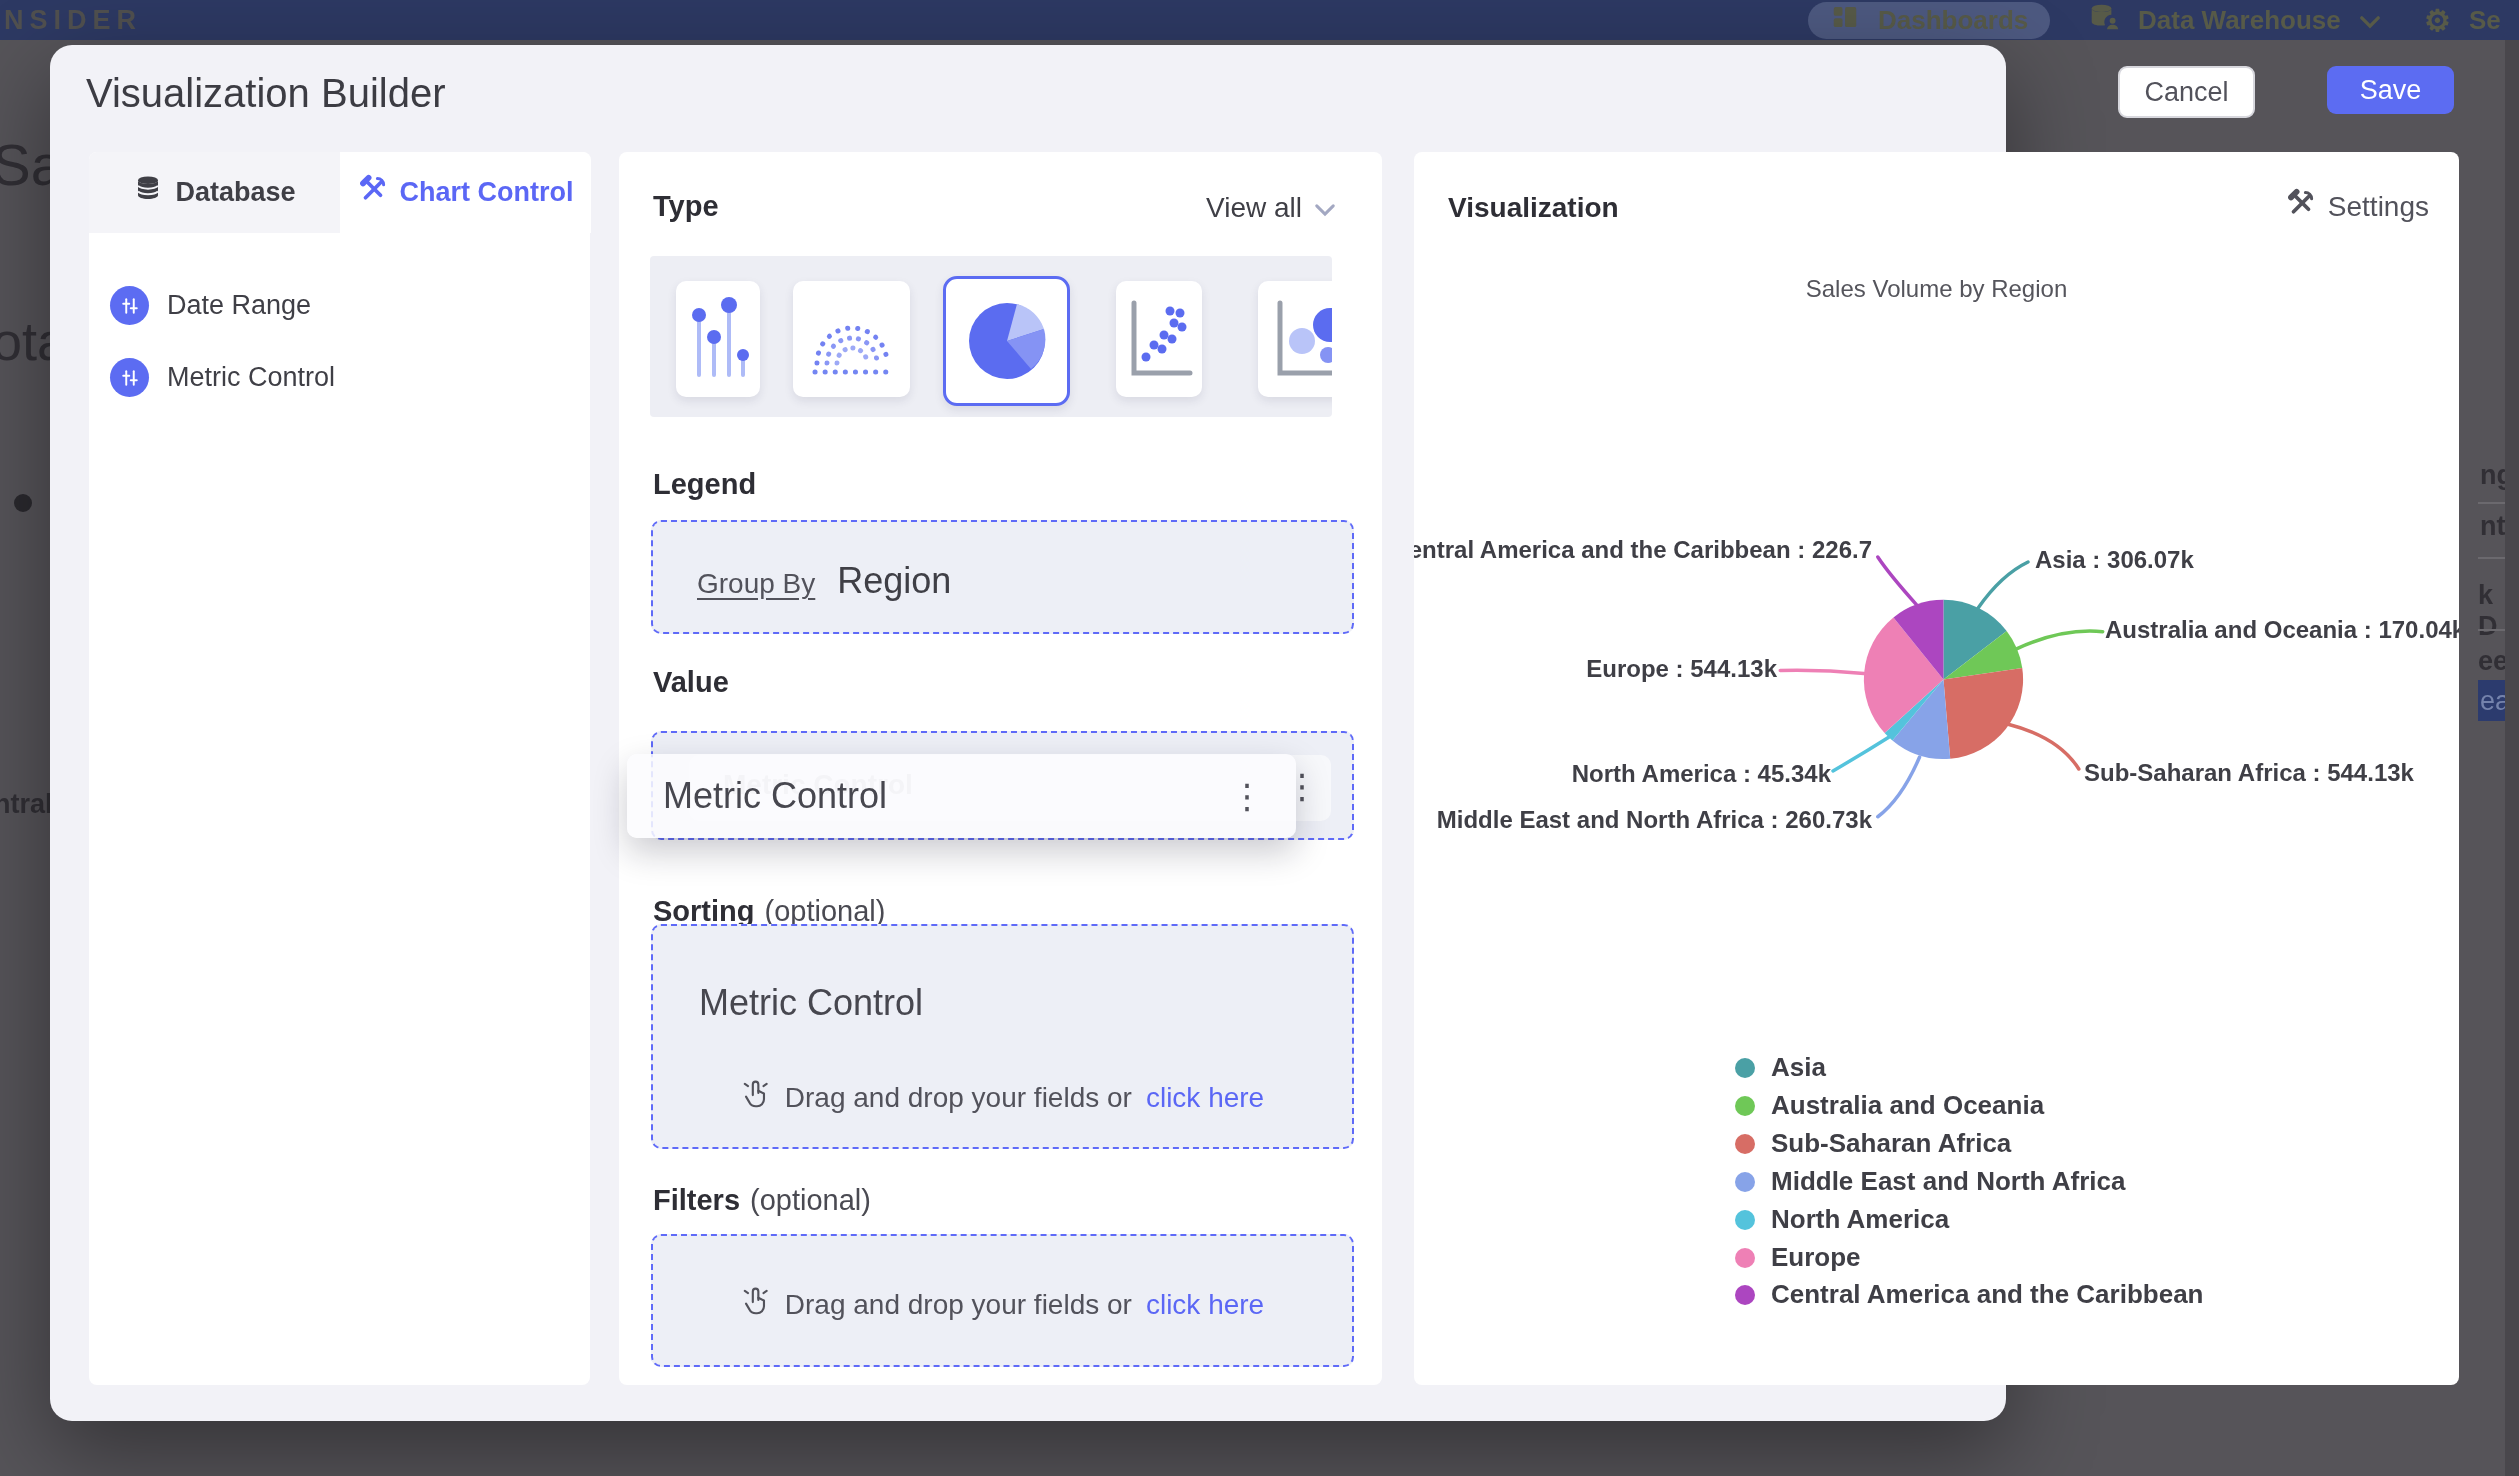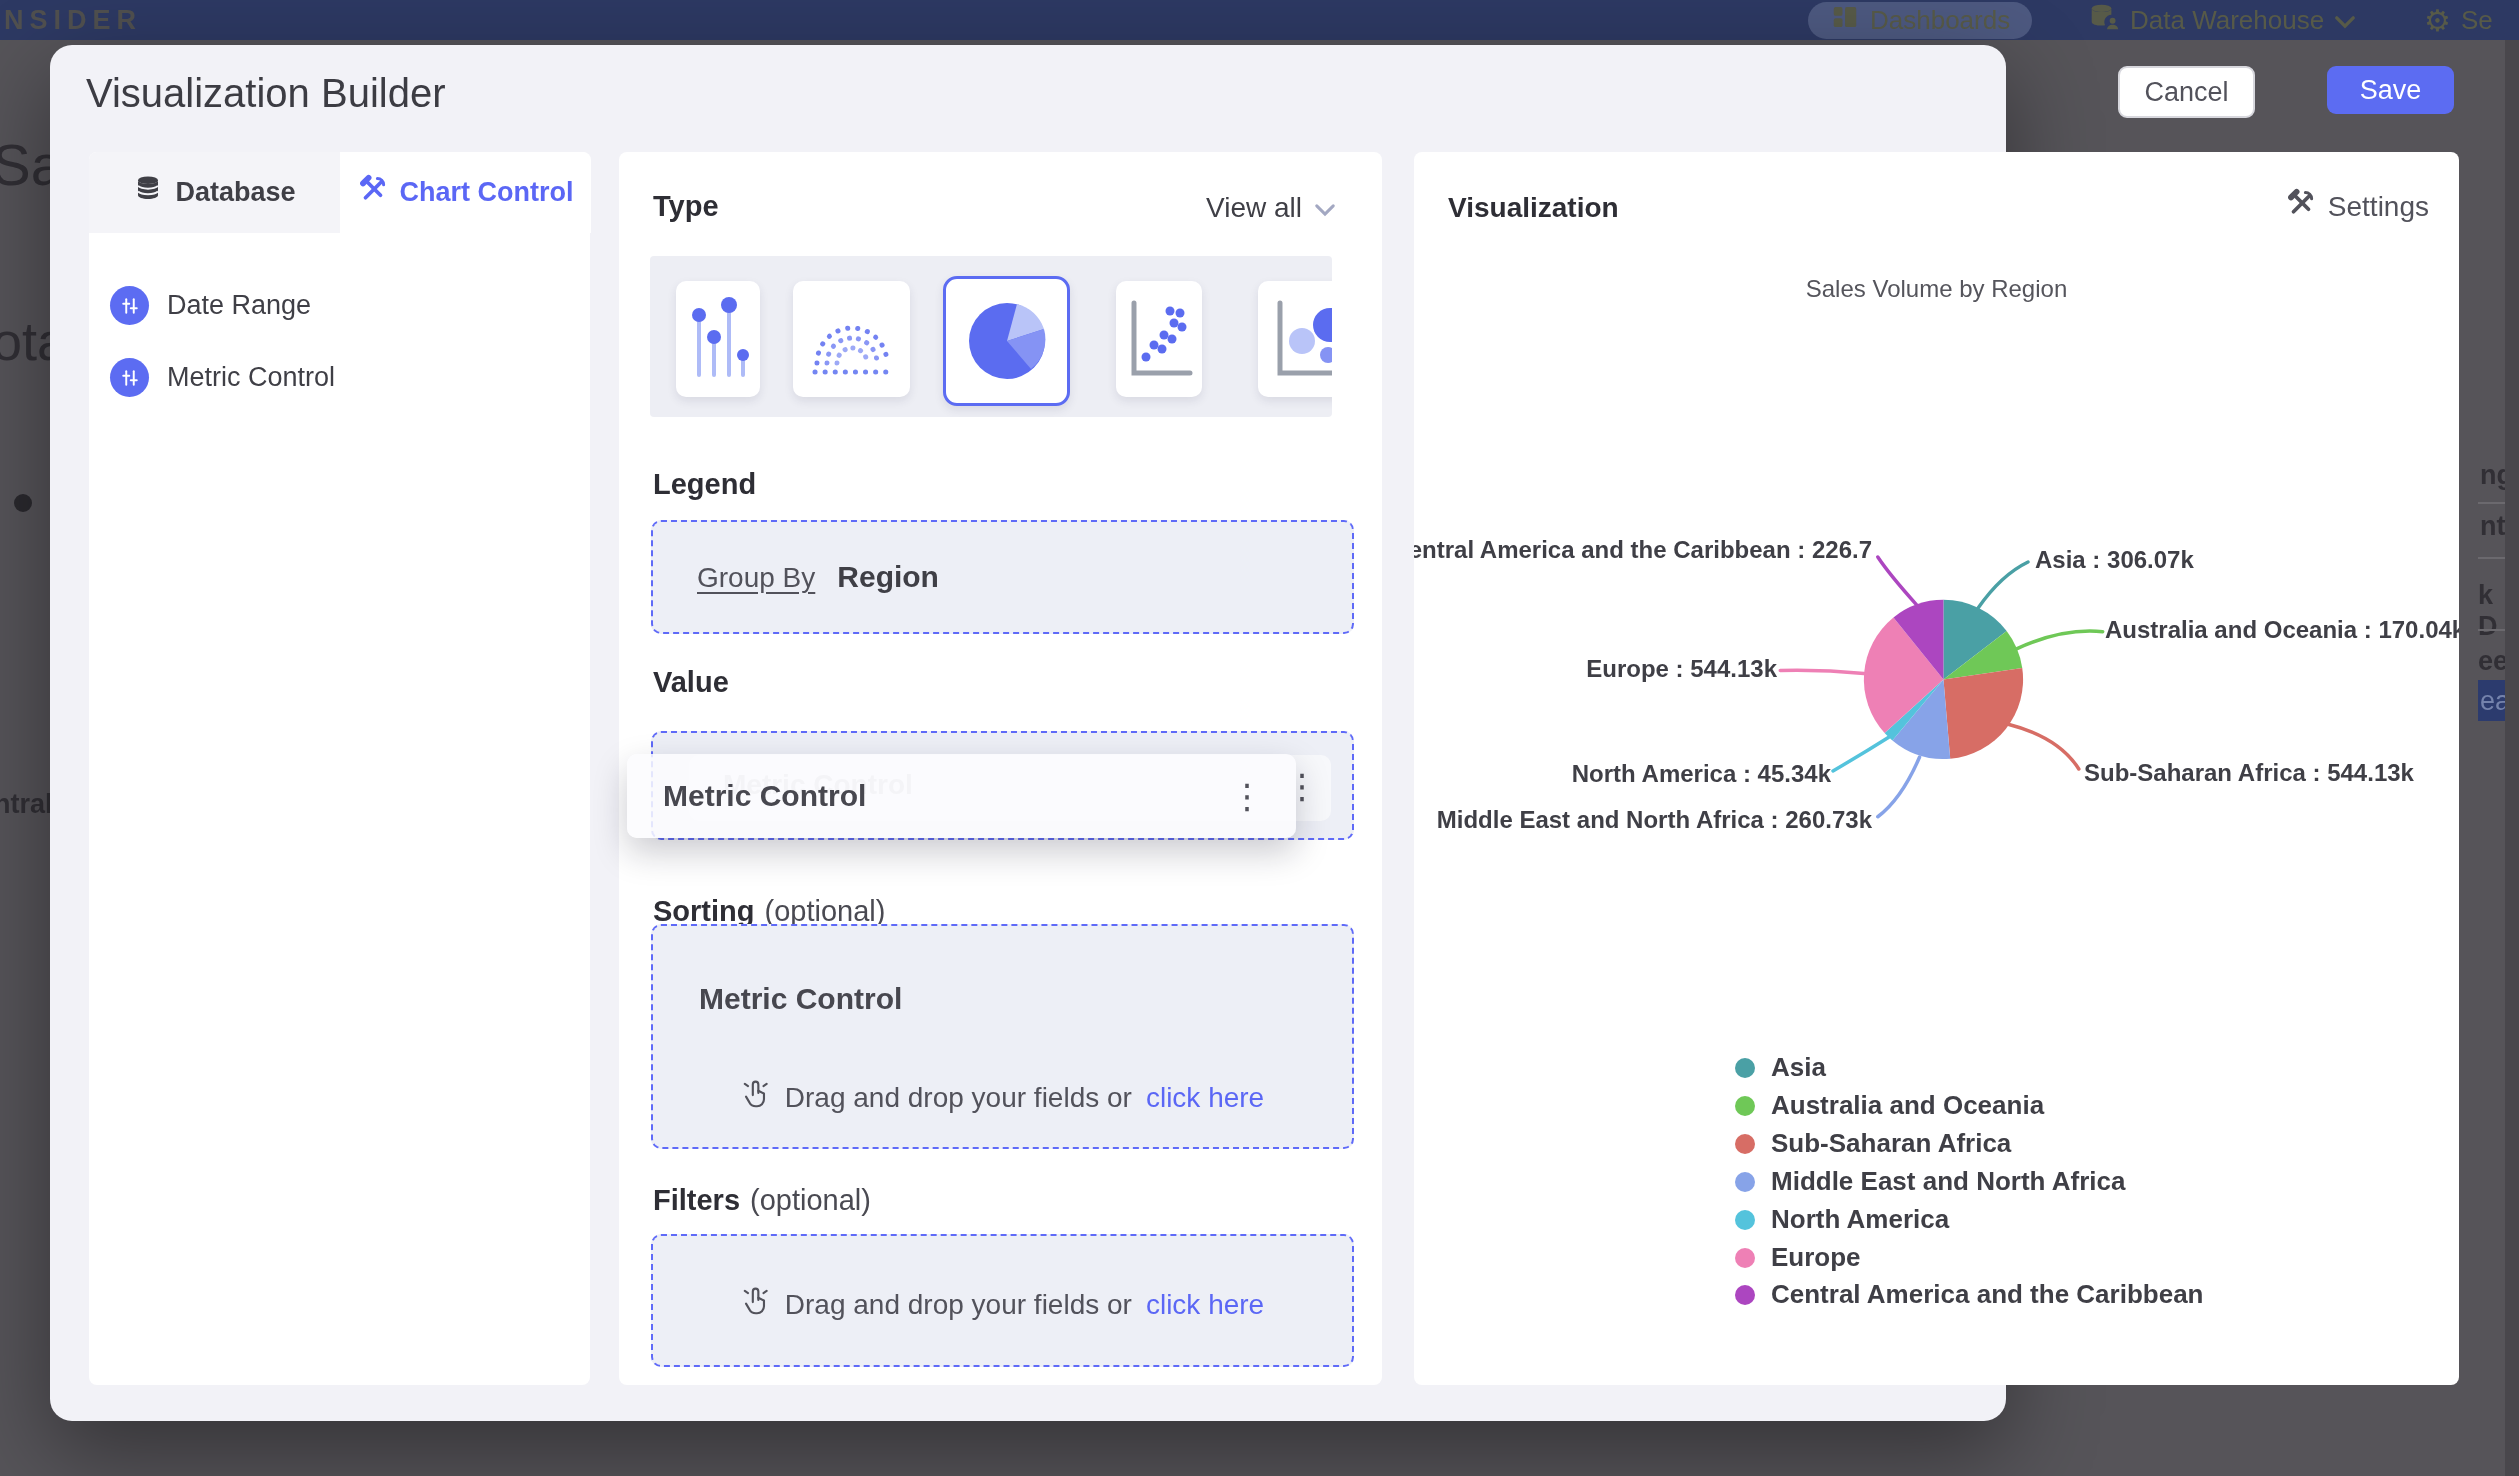--- a/index.html
+++ b/index.html
@@ -3,21 +3,21 @@
 <meta charset="utf-8">
 <style>
   html,body{margin:0;padding:0}
   body{width:2519px;height:1477px;overflow:hidden;position:relative;
        background:#565459;font-family:"Liberation Sans",sans-serif;
        -webkit-font-smoothing:antialiased;}
   .abs{position:absolute}
   
   .topnav{left:0;top:0;width:2519px;height:40px;background:#2d3963;}
   .brand{left:4px;top:5px;font-size:27px;font-weight:700;letter-spacing:6px;color:#50504f;}
-  .navitem{display:flex;align-items:center;gap:10px;color:#575a48;font-size:26px;font-weight:400;}
+  .navitem{display:flex;align-items:center;gap:18px;color:#575a48;font-size:26px;font-weight:700;}
   .navpill{background:#4d5980;border-radius:19px;padding:0 22px;height:37px;}
   .frag{color:#312f35;font-weight:700;}
   .rdivider{left:2478px;width:42px;height:2px;background:#6b696e;}
   .rightband{left:2505px;top:40px;width:14px;height:1437px;background:#49474c;}
   
   .modal{left:50px;top:45px;width:1956px;height:1376px;background:#f2f2f7;border-radius:22px;
          box-shadow:0 30px 90px rgba(0,0,0,.4);}
   .mtitle{left:36px;top:26px;font-size:40px;color:#3c3c43;}
   .btn{display:flex;align-items:center;justify-content:center;font-size:27px;border-radius:9px;cursor:pointer;}
   .btn-cancel{left:2068px;top:21px;width:133px;height:48px;background:#fff;border:2px solid #d7d7dd;color:#52525b;}
@@ -29,21 +29,21 @@
   .badge{width:39px;height:39px;border-radius:50%;background:#5c6cf2;display:flex;align-items:center;justify-content:center;}
   
   .seclabel{font-size:29px;font-weight:700;color:#2e2e35;}
   .optional{font-weight:400;color:#4a4a52;}
   .dashbox{border:2px dashed #5f6af8;border-radius:10px;background:#edeff6;}
   .typestrip{left:31px;top:104px;width:682px;height:161px;background:#edeef4;border-radius:4px;overflow:hidden;}
   .typecard{position:absolute;top:25px;height:116px;background:#fff;border-radius:10px;
             box-shadow:0 4px 10px rgba(40,40,80,.10);display:flex;align-items:center;justify-content:center;cursor:pointer;}
   .typecard.sel{top:20px;height:124px;border:3px solid #5c6cf2;border-radius:14px;}
   .grpby{font-size:28px;color:#52525b;text-decoration:underline;text-underline-offset:5px;}
-  .fieldname{font-size:30px;font-weight:700;color:#47474f;}
+  .fieldname{font-size:36px;font-weight:400;color:#47474f;}
   .kebab{font-size:34px;color:#52525b;line-height:1;cursor:pointer;}
   .dragline{display:flex;align-items:center;justify-content:center;gap:14px;font-size:28px;color:#52525b;}
   .linkblue{color:#5b67f5;cursor:pointer;}
   .ghostchip{left:36px;top:22px;width:642px;height:66px;background:rgba(255,255,255,.55);border-radius:10px;}
   .ghosttext{color:#c7c7d0;font-size:28px;font-weight:700;}
   .dragcard{left:8px;top:602px;width:669px;height:84px;background:rgba(252,252,254,.85);border-radius:10px;
             box-shadow:0 14px 34px rgba(20,20,40,.22);display:flex;align-items:center;z-index:9;}
   
   .viz-h{font-size:28px;font-weight:700;color:#2e2e35;}
   .settings{display:flex;align-items:center;gap:12px;font-size:28px;color:#52525b;cursor:pointer;}

